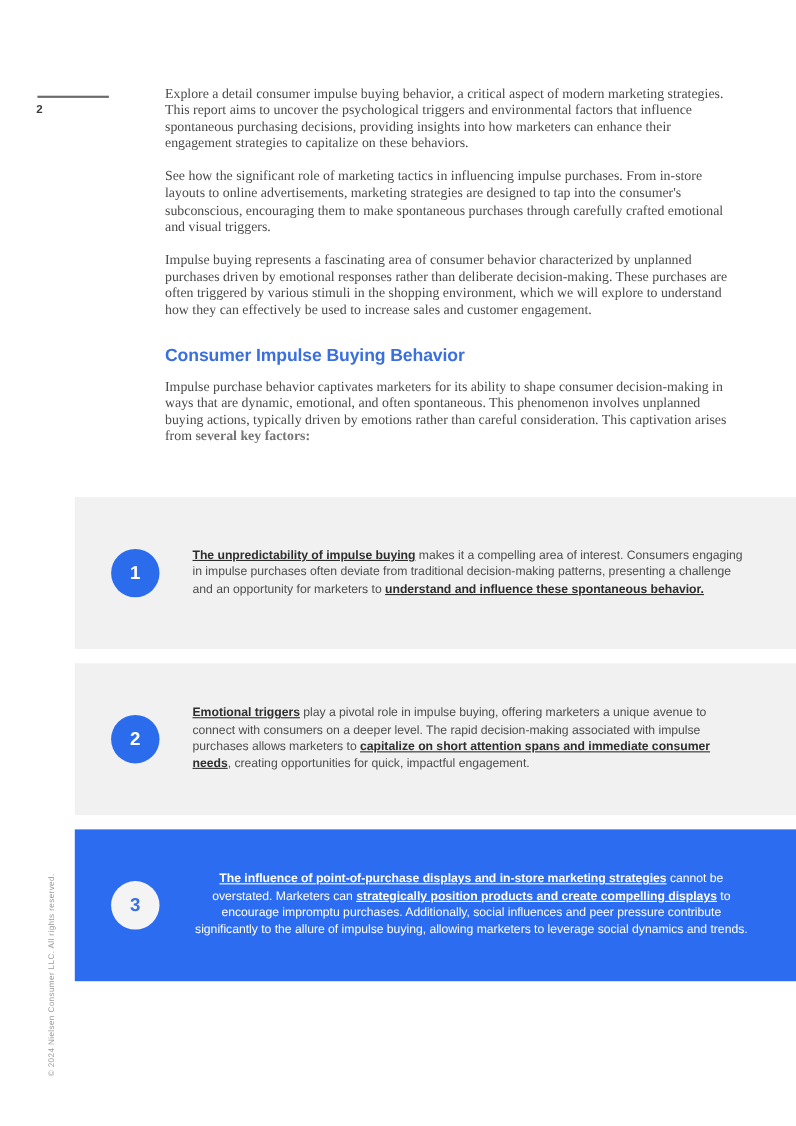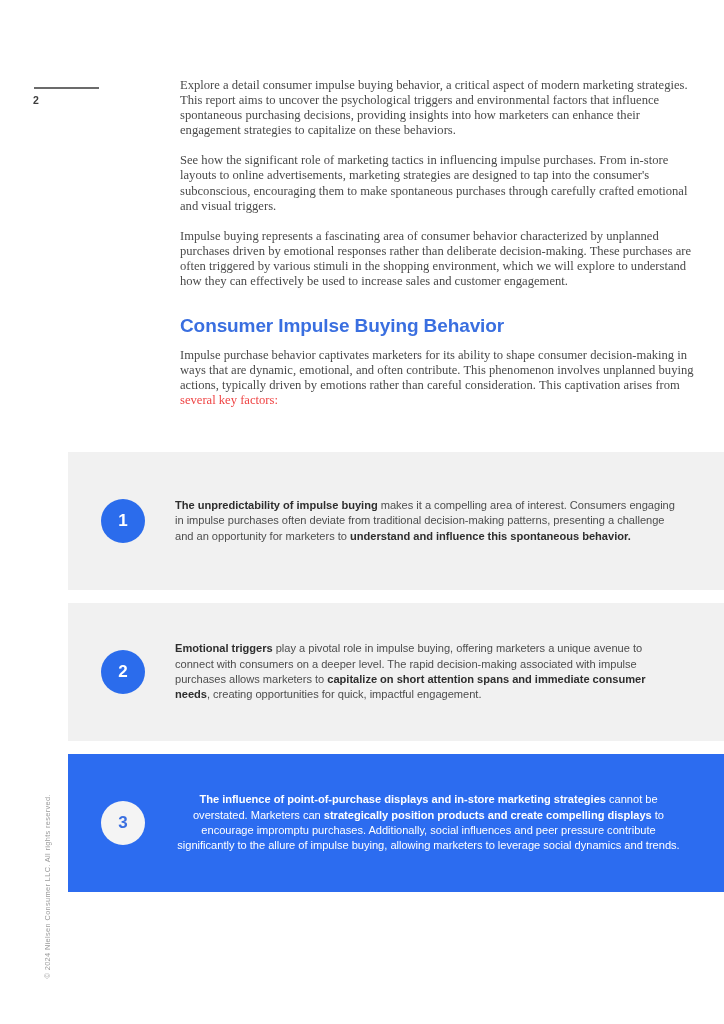--- a/index.html
+++ b/index.html
@@ -45,39 +45,39 @@
     font-family: "Liberation Sans", sans-serif;
     font-size: 7.4px;
     letter-spacing: .35px;
     color: #9a9a9a;
     white-space: nowrap;
   }
 
   
   .content {
     position: absolute;
-    left: 180px;
+    left: 150px;
     top: 78px;
     width: 519px;
   }
   .para {
     font-family: "Liberation Serif", serif;
     font-size: 12.6px;
     line-height: 15.1px;
     color: #4a4a4a;
     margin: 0 0 15px 0;
     text-align: left;
   }
   .para b, .para strong {
-    font-weight: normal;
-    color: #ef4444;
+    font-weight: bold;
+    color: #737373;
   }
   .section-heading {
     font-family: "Liberation Sans", sans-serif;
-    font-size: 19px;
+    font-size: 16px;
     font-weight: bold;
     color: #3a6fe0;
     margin: 26px 0 11px 0;
     letter-spacing: -0.1px;
   }
 
   
   .cards {
     position: absolute;
     left: 68px;
@@ -113,46 +113,46 @@
   .badge.solid-white { background: #f4f4f4; color: #3a6fe0; }
 
   .card-text {
     font-family: "Liberation Sans", sans-serif;
     font-size: 11.1px;
     line-height: 15.4px;
     color: #4d4d4d;
     letter-spacing: -0.02px;
   }
   .card.blue .card-text { color: #ffffff; text-align: center; }
-  .card-text b { font-weight: bold; color: #2e2e2e; }
+  .card-text b { font-weight: bold; color: #2e2e2e; text-decoration: underline; }
   .card.blue .card-text b { color: #ffffff; }
 </style>
 </head>
 <body>
 
 <div class="page-rule"></div>
 <div class="page-number">2</div>
 
 <div class="copyright">© 2024 Nielsen Consumer LLC. All rights reserved.</div>
 
 <div class="content">
   <p class="para">Explore a detail consumer impulse buying behavior, a critical aspect of modern marketing strategies. This report aims to uncover the psychological triggers and environmental factors that influence spontaneous purchasing decisions, providing insights into how marketers can enhance their engagement strategies to capitalize on these behaviors.</p>
   <p class="para">See how the significant role of marketing tactics in influencing impulse purchases. From in-store layouts to online advertisements, marketing strategies are designed to tap into the consumer's subconscious, encouraging them to make spontaneous purchases through carefully crafted emotional and visual triggers.</p>
   <p class="para">Impulse buying represents a fascinating area of consumer behavior characterized by unplanned purchases driven by emotional responses rather than deliberate decision-making. These purchases are often triggered by various stimuli in the shopping environment, which we will explore to understand how they can effectively be used to increase sales and customer engagement.</p>
 
   <h2 class="section-heading">Consumer Impulse Buying Behavior</h2>
 
-  <p class="para"><span>Impulse purchase behavior captivates marketers for its ability to shape consumer decision-making in ways that are dynamic, emotional, and often contribute. This phenomenon involves unplanned buying actions, typically driven by emotions rather than careful consideration. This captivation arises from </span><b>several key factors:</b></p>
+  <p class="para"><span>Impulse purchase behavior captivates marketers for its ability to shape consumer decision-making in ways that are dynamic, emotional, and often spontaneous. This phenomenon involves unplanned buying actions, typically driven by emotions rather than careful consideration. This captivation arises from </span><b>several key factors:</b></p>
 </div>
 
 <div class="cards">
 
   <div class="card gray">
     <div class="badge solid-blue">1</div>
-    <div class="card-text"><b>The unpredictability of impulse buying</b><span> makes it a compelling area of interest. Consumers engaging in impulse purchases often deviate from traditional decision-making patterns, presenting a challenge and an opportunity for marketers to </span><b>understand and influence this spontaneous behavior.</b><span></span></div>
+    <div class="card-text"><b>The unpredictability of impulse buying</b><span> makes it a compelling area of interest. Consumers engaging in impulse purchases often deviate from traditional decision-making patterns, presenting a challenge and an opportunity for marketers to </span><b>understand and influence these spontaneous behavior.</b><span></span></div>
   </div>
 
   <div class="card gray">
     <div class="badge solid-blue">2</div>
     <div class="card-text"><b>Emotional triggers</b><span> play a pivotal role in impulse buying, offering marketers a unique avenue to connect with consumers on a deeper level. The rapid decision-making associated with impulse purchases allows marketers to </span><b>capitalize on short attention spans and immediate consumer needs</b><span>, creating opportunities for quick, impactful engagement.</span></div>
   </div>
 
   <div class="card blue">
     <div class="badge solid-white">3</div>
     <div class="card-text"><b>The influence of point-of-purchase displays and in-store marketing strategies</b><span> cannot be overstated. Marketers can </span><b>strategically position products and create compelling displays</b><span> to encourage impromptu purchases. Additionally, social influences and peer pressure contribute significantly to the allure of impulse buying, allowing marketers to leverage social dynamics and trends.</span></div>

